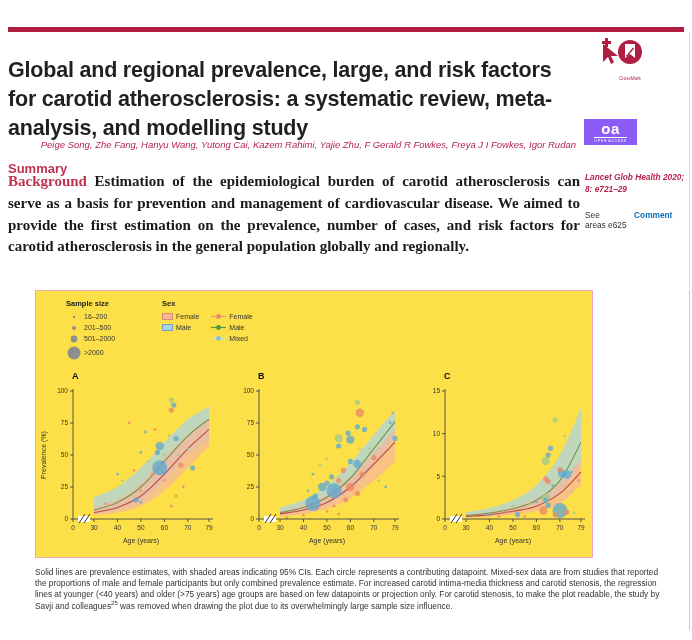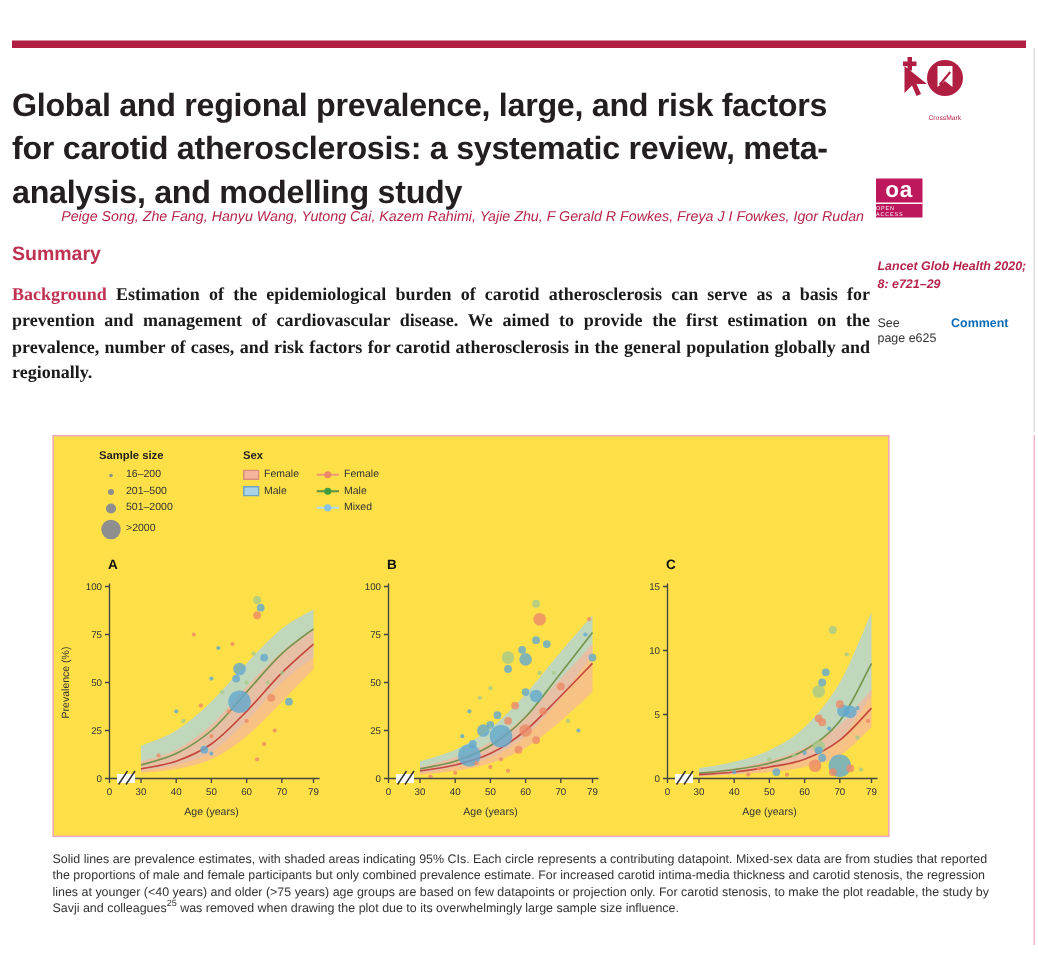--- a/index.html
+++ b/index.html
@@ -11,30 +11,30 @@
   .title{
     position:absolute;left:8px;top:42px;width:570px;
     font-size:21.5px;font-weight:bold;line-height:1.33;color:#231F20;letter-spacing:-0.2px;
   }
   .authors{
     position:absolute;left:16px;top:129px;width:560px;
     font-size:9.5px;font-style:italic;color:#B5254B;text-align:right;
   }
   .summary-head{position:absolute;left:8px;top:150px;font-size:13px;font-weight:bold;color:#C03252;}
   .background-para{
-    position:absolute;left:8px;top:176px;width:572px;
-    font-family:"Liberation Serif",serif;font-weight:bold;font-size:12px;line-height:1.45;
+    position:absolute;left:8px;top:156px;width:572px;
+    font-family:"Liberation Serif",serif;font-weight:bold;font-size:15px;line-height:1.45;
     text-align:justify;color:#1a1a1a;
   }
   .background-label{color:#C03252;}
   
   .crossmark{position:absolute;left:597px;top:36px;width:52px;height:50px;}
   .crossmark .cm-label{position:absolute;left:22px;top:40px;font-size:4.5px;color:#B5254B;}
   .oa-logo{
-    position:absolute;left:584px;top:119px;width:31px;height:26px;background:#be185d;
+    position:absolute;left:584px;top:119px;width:53px;height:26px;background:#8b5cf6;
     display:flex;flex-direction:column;align-items:center;justify-content:center;
   }
   .oa-logo .oa-text{color:#fff;font-weight:bold;font-size:15px;line-height:1;letter-spacing:0.5px;}
   .oa-logo .oa-sub{color:#fff;font-size:3.6px;letter-spacing:0.6px;text-transform:uppercase;margin-top:1px;border-top:1px solid #fff;padding-top:1px;}
   .citation{
     position:absolute;left:585px;top:171px;width:102px;
     font-size:8.3px;font-weight:bold;font-style:italic;color:#B5254B;line-height:1.5;
   }
   .see-comment{position:absolute;left:585px;top:210px;width:102px;font-size:8.3px;color:#333;}
   .see-comment .comment-link{color:#0B6BB5;font-weight:bold;margin-left:32px;}
@@ -90,21 +90,21 @@
   <span class="oa-text">oa</span>
   <span class="oa-sub">open access</span>
 </div>
 
 <h2 class="summary-head">Summary</h2>
 
 <p class="background-para"><span class="background-label">Background</span><span> Estimation of the epidemiological burden of carotid atherosclerosis can serve as a basis for prevention and management of cardiovascular disease. We aimed to provide the first estimation on the prevalence, number of cases, and risk factors for carotid atherosclerosis in the general population globally and regionally.</span></p>
 
 <div class="citation">Lancet Glob Health 2020; 8: e721–29</div>
 
-<div class="see-comment"><span>See </span><span class="comment-link">Comment</span><span> page e625</span></div>
+<div class="see-comment"><span>See </span><span class="comment-link">Comment</span><span> areas e625</span></div>
 
 <div class="figure-box">
 
   <div class="legend-sample">
     <div class="legend-head">Sample size</div>
     <div class="ss-row">
       <span class="ss-dot">
           <svg width="16" height="10">
             <circle cx="8" cy="5" r="1.2" fill="#8E8E8E"></circle>
           </svg>

